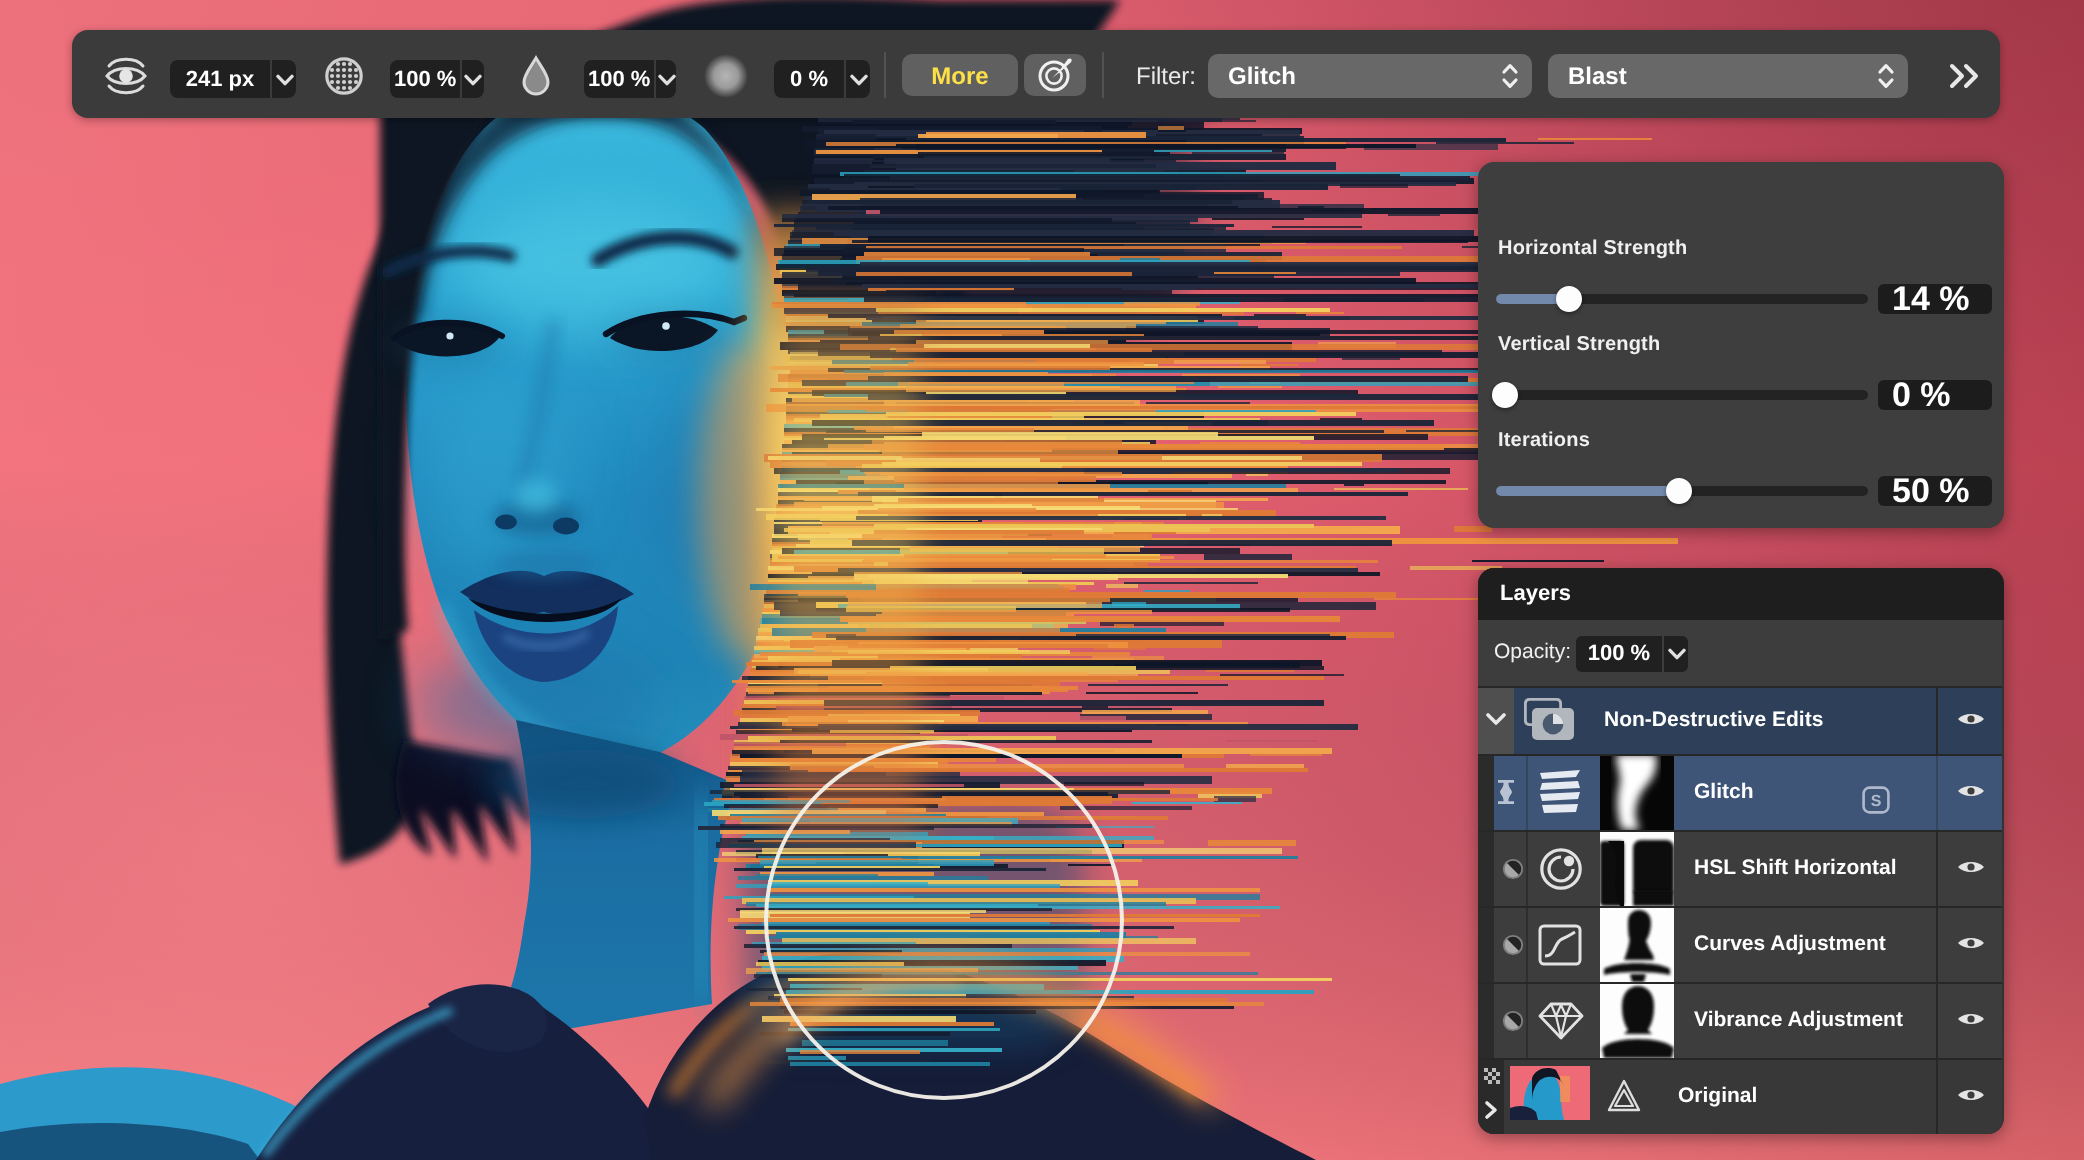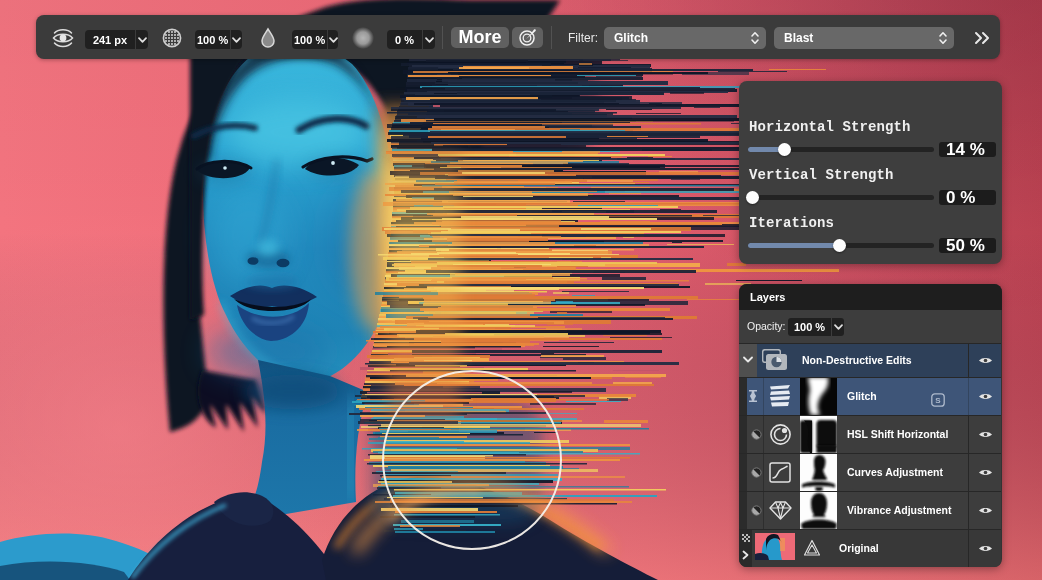--- a/index.html
+++ b/index.html
@@ -3,27 +3,27 @@
 <style>
 *{margin:0;padding:0;box-sizing:border-box;}
 html,body{width:1042px;height:580px;overflow:hidden;background:#e06070;font-family:"Liberation Sans",sans-serif;}
 #stage{position:relative;width:1042px;height:580px;}
 #canvas{position:absolute;left:0;top:0;z-index:0;}
 .abs{position:absolute;}
 .toolbar{position:absolute;left:36px;top:15px;width:964px;height:44px;background:#3b3b3b;border-radius:8px;z-index:5;box-shadow:0 1px 4px rgba(0,0,0,0.3);}
 .tfield{position:absolute;top:15px;height:19px;background:#202020;border-radius:4px;color:#fff;font-size:11px;font-weight:700;display:flex;align-items:center;}
 .tfield .txt{flex:1;text-align:center;padding:0 2px;white-space:nowrap;}
 .tfield .arr{width:13px;height:100%;border-left:1px solid #3b3b3b;display:flex;align-items:center;justify-content:center;}
-.tbtn{position:absolute;top:12px;height:21px;background:#606060;border-radius:5px;color:#ffffff;font-size:18px;font-weight:700;display:flex;align-items:center;justify-content:center;}
+.tbtn{position:absolute;top:12px;height:21px;background:#606060;border-radius:5px;color:#fde047;font-size:12px;font-weight:700;display:flex;align-items:center;justify-content:center;}
 .tsep{position:absolute;top:11px;width:1px;height:23px;background:#525252;}
 .tsel{position:absolute;top:12px;height:22px;background:#686868;border-radius:5px;color:#fff;font-size:12px;font-weight:700;display:flex;align-items:center;padding-left:10px;}
 .tlabel{position:absolute;color:#e9e9e9;font-size:12px;font-weight:400;}
 .panel{position:absolute;left:739px;width:263px;background:#3e3e3e;border-radius:8px;overflow:hidden;z-index:5;box-shadow:0 2px 8px rgba(0,0,0,0.35);}
 .phead{height:26px;background:#1e1e1e;color:#fff;font-size:11px;font-weight:700;line-height:27px;padding-left:11px;}
-.slabel{position:absolute;left:10px;color:#f0f0f0;font-size:14px;font-weight:700;letter-spacing:0.1px;font-family:Liberation Mono, monospace;}
+.slabel{position:absolute;left:10px;color:#f0f0f0;font-size:10px;font-weight:700;letter-spacing:0.1px;}
 .track{position:absolute;left:9px;width:186px;height:5px;border-radius:2.5px;background:#232323;}
 .fillb{position:absolute;left:9px;height:5px;border-radius:2.5px;background:#7289ac;}
 .thumbc{position:absolute;width:13px;height:13px;border-radius:50%;background:#fdfdfd;box-shadow:0 1px 2px rgba(0,0,0,0.4);}
 .valbox{position:absolute;left:200px;width:57px;height:15px;background:#1c1c1c;border-radius:3px;color:#fff;font-size:17px;font-weight:700;line-height:15px;padding-left:7px;}
 .lrow{position:absolute;left:0;width:262px;color:#fff;font-size:11px;font-weight:700;}
 .rowtext{position:absolute;color:#fff;font-size:10.5px;font-weight:700;}
 .vline{position:absolute;width:1px;background:#272727;}
 .hline{position:absolute;left:0;width:262px;height:1px;background:#272727;}
 .eyecell{position:absolute;left:232px;width:28px;text-align:center;}
 </style></head>

